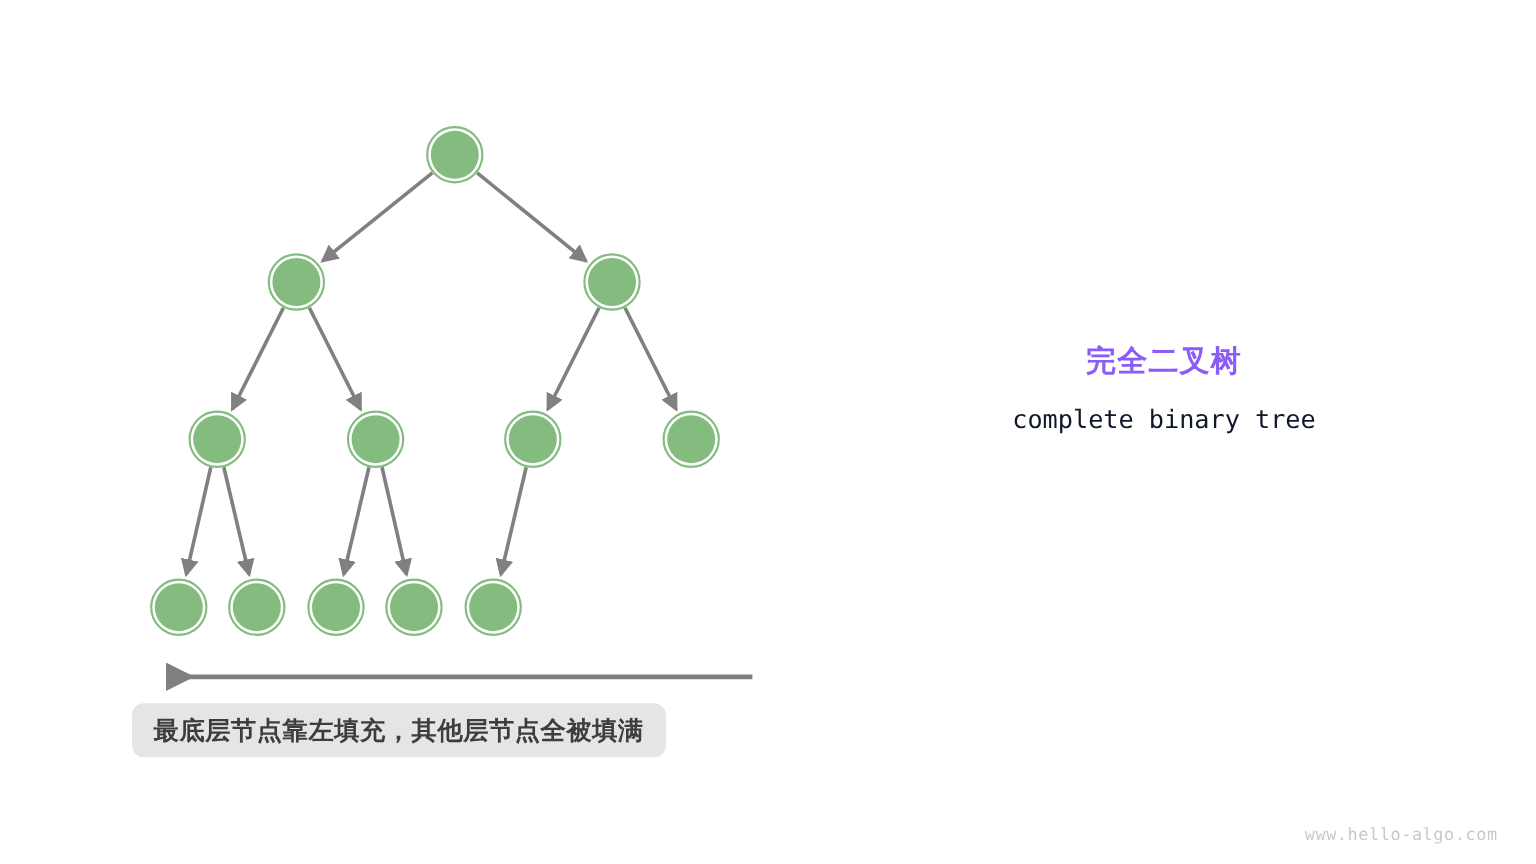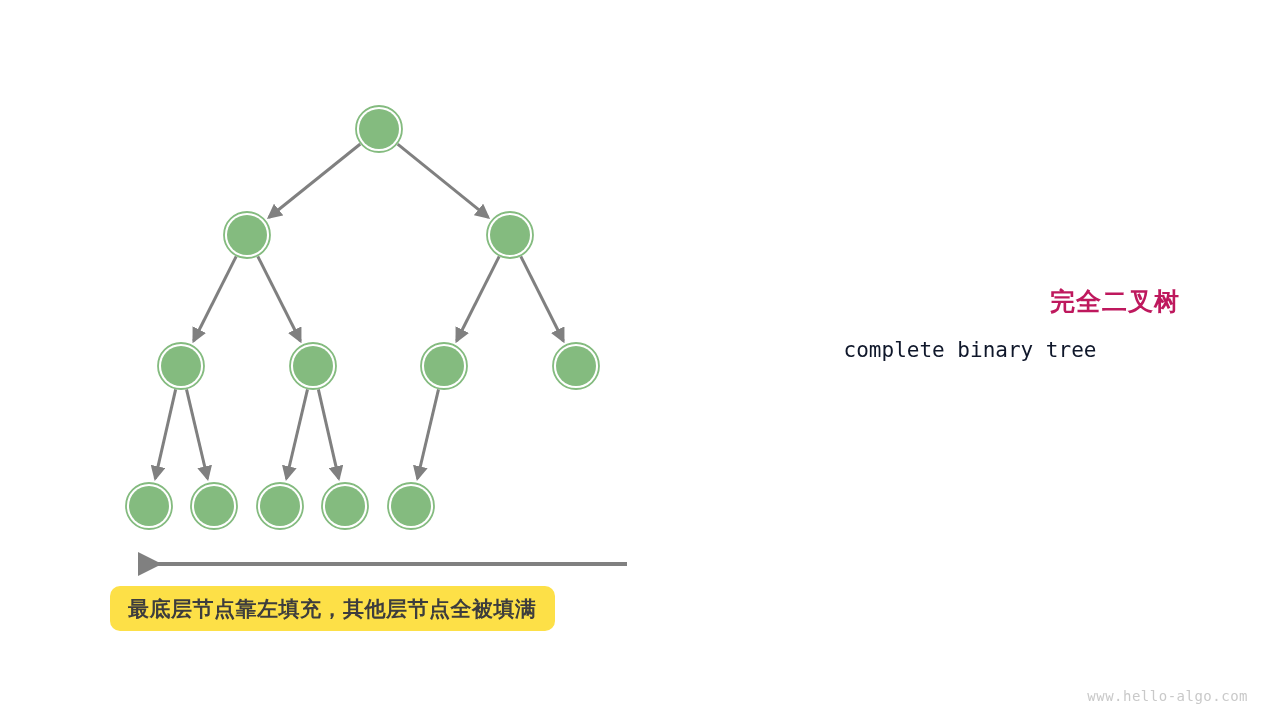--- a/index.html
+++ b/index.html
@@ -26,43 +26,42 @@
     position: absolute;
     left: 760px;
     top: 285px;
     width: 420px;
     text-align: center;
   }
   .legend-title {
     font-family: "Liberation Sans", sans-serif;
     font-size: 25px;
     font-weight: bold;
-    color: #be185d;
+    color: #8b5cf6;
     letter-spacing: 1px;
     line-height: 1.3;
     margin: 0;
-    text-align: right;
   }
   .legend-subtitle {
     font-family: "DejaVu Sans Mono", monospace;
     font-size: 21px;
     color: #0f172a;
     margin: 0;
     padding-top: 20px;
     letter-spacing: 0px;
   }
   .caption-pill {
     position: absolute;
     left: 110px;
     top: 586px;
     height: 45px;
     display: flex;
     align-items: center;
     padding: 0 18px;
-    background: #fde047;
+    background: #e5e5e5;
     border-radius: 10px;
     box-sizing: border-box;
   }
   .caption-text {
     font-family: "Liberation Sans", sans-serif;
     font-size: 21px;
     font-weight: bold;
     color: #3d3d3d;
     white-space: nowrap;
     letter-spacing: 0.5px;

